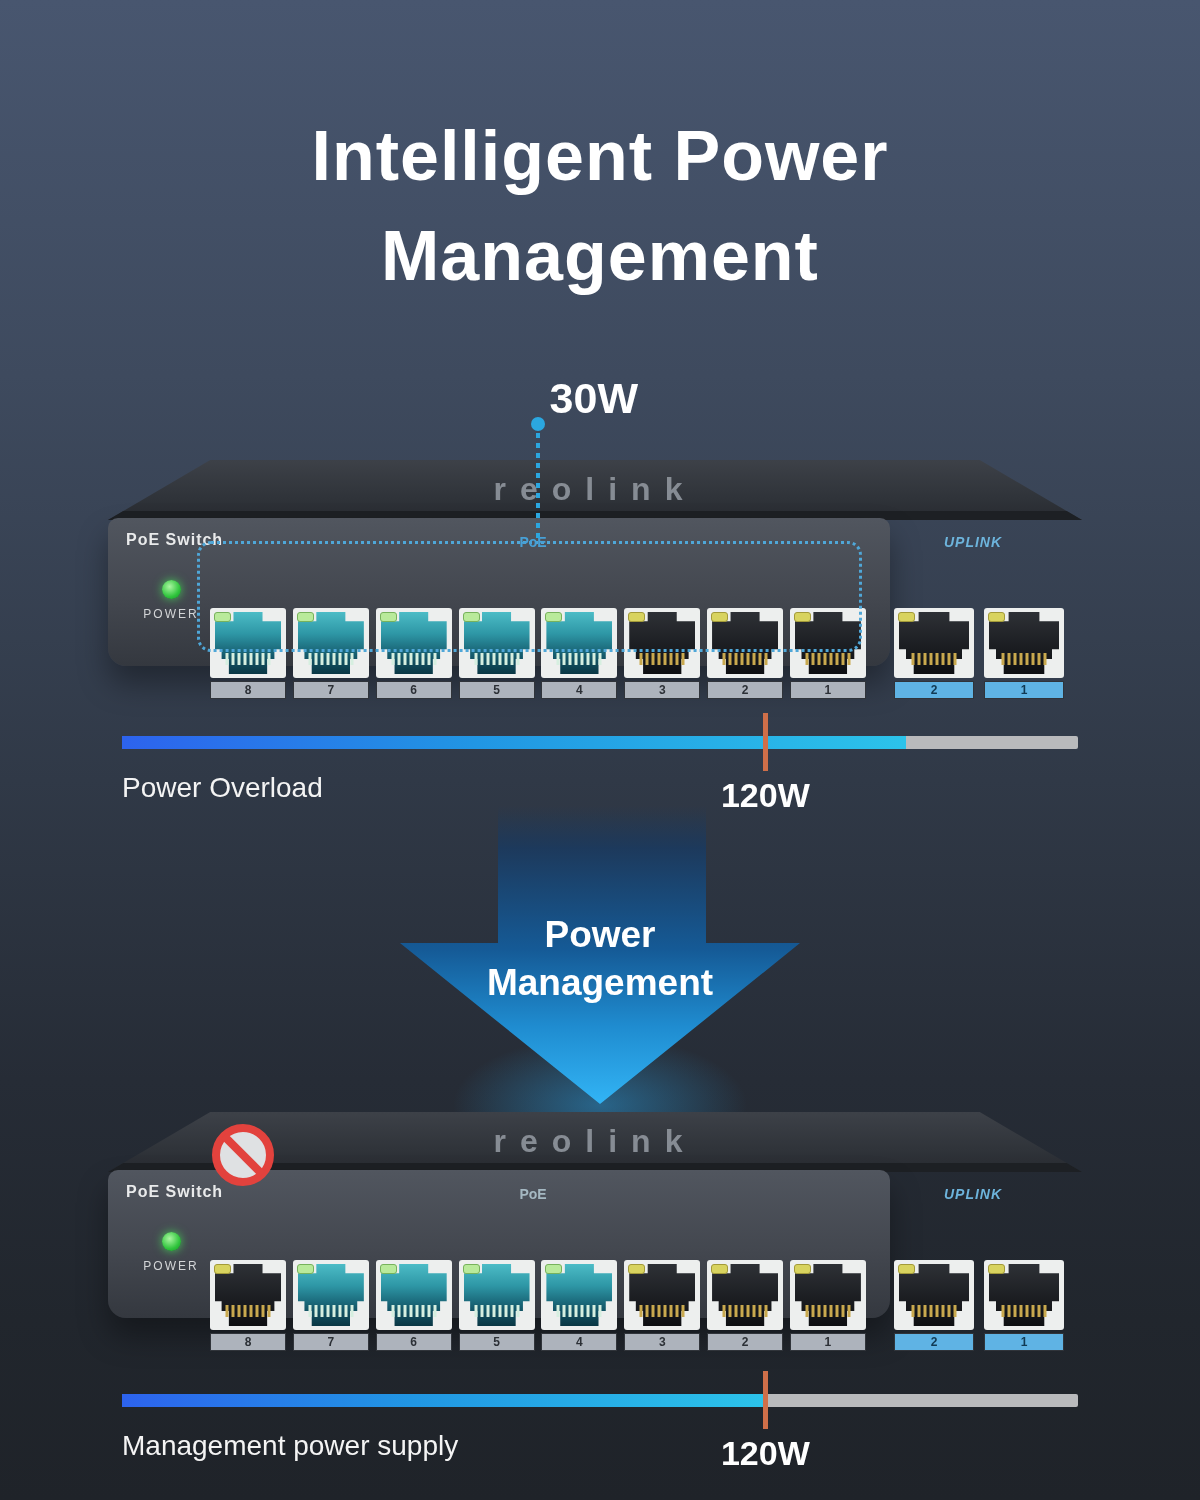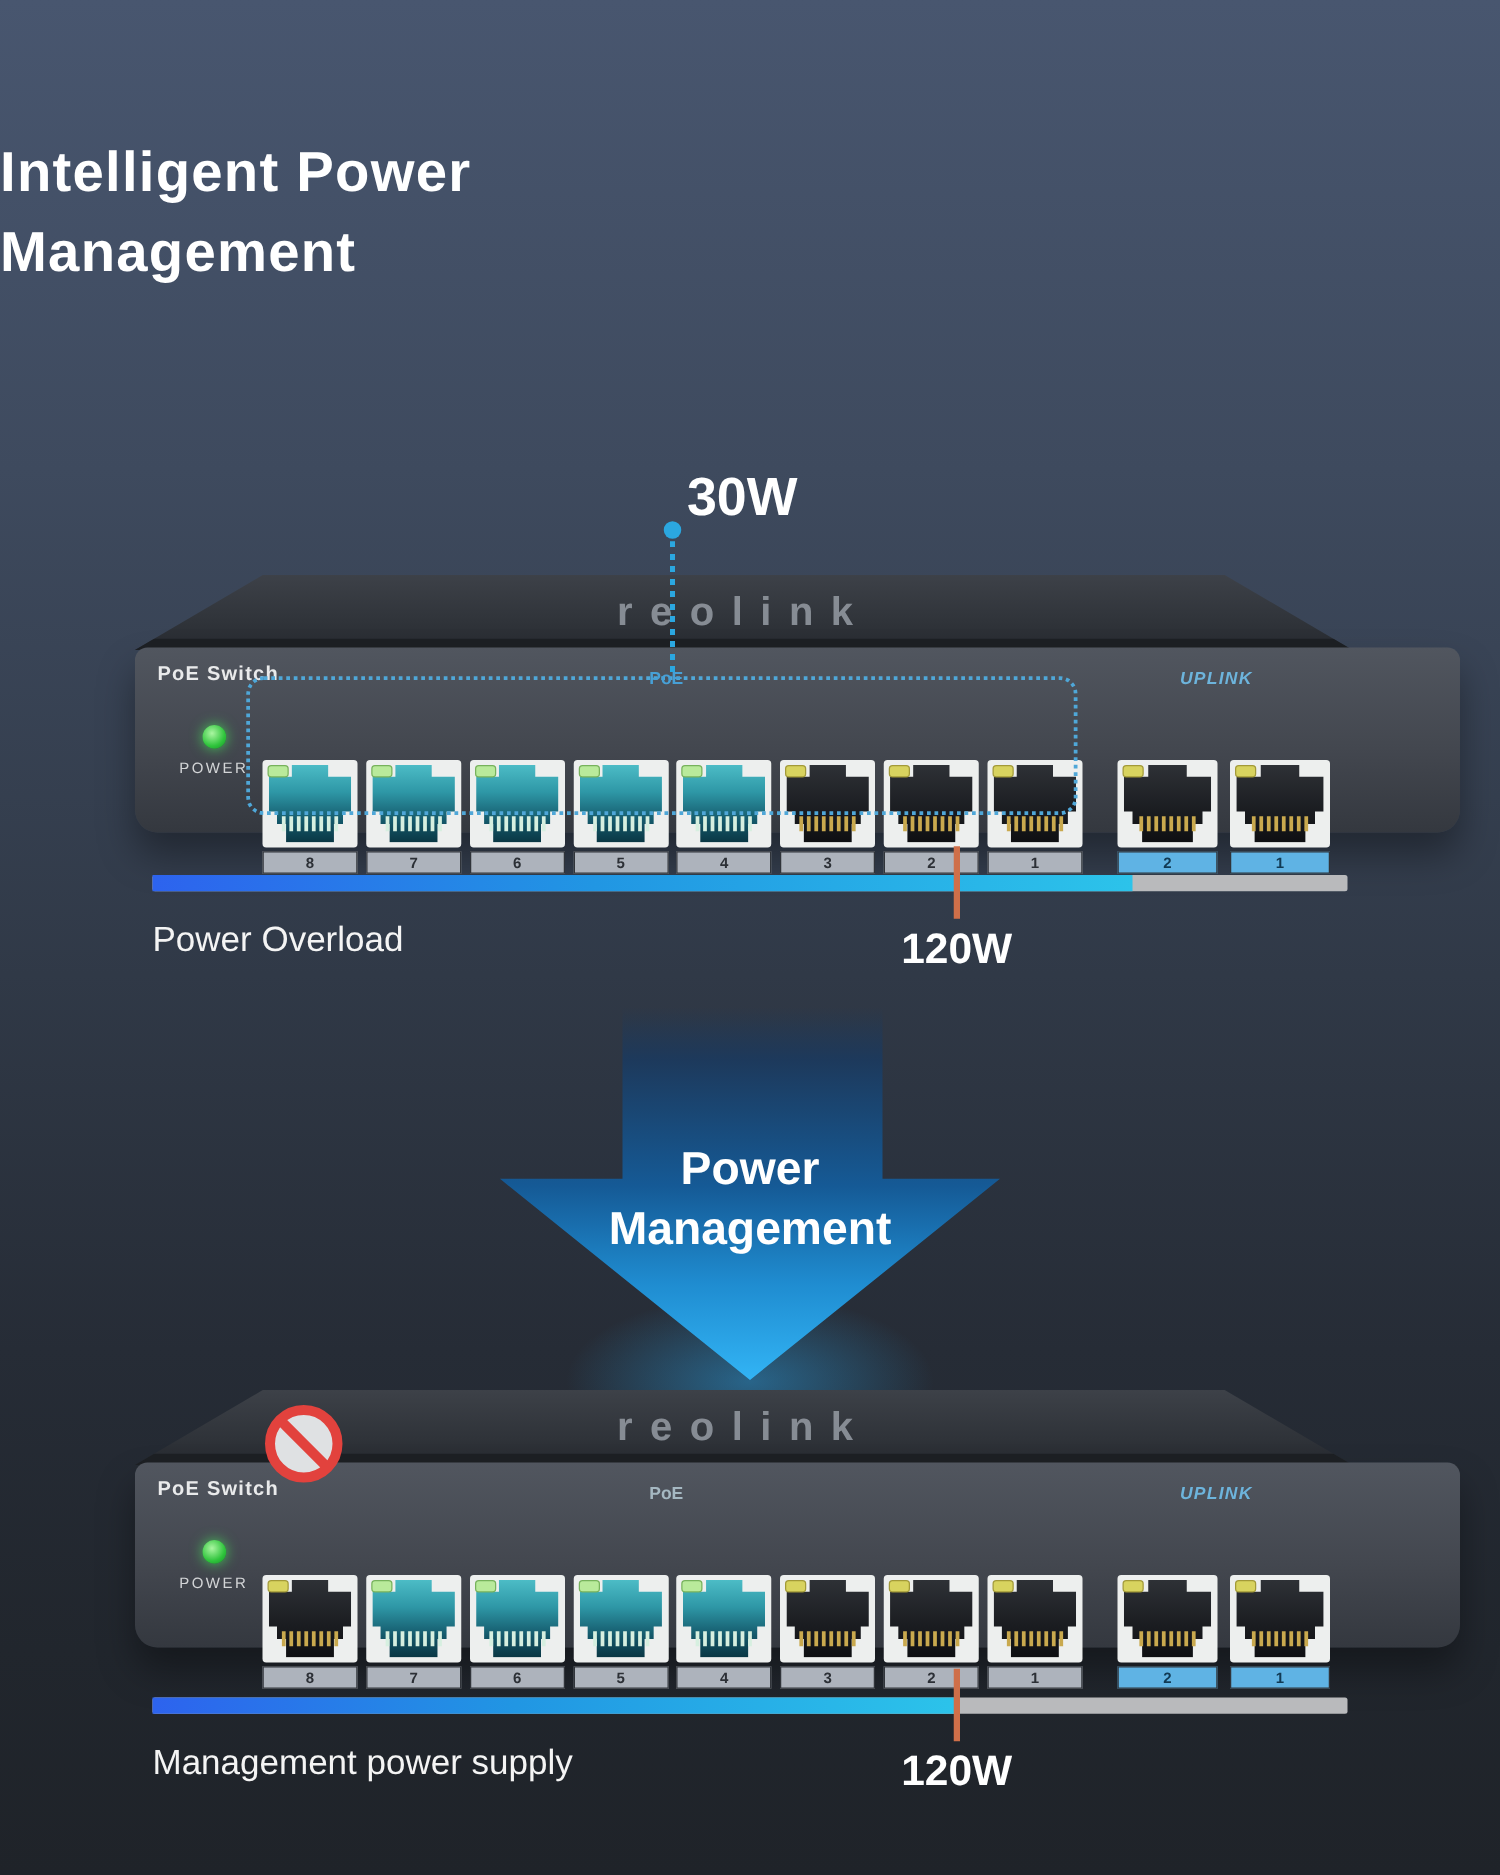--- a/index.html
+++ b/index.html
@@ -3,40 +3,40 @@
 <meta charset="utf-8">
 <style>
   * { margin:0; padding:0; box-sizing:border-box; }
   html,body { background:#20252c; }
   .page {
     position:relative; width:1200px; height:1500px; overflow:hidden;
     font-family:"Liberation Sans", sans-serif;
     background:linear-gradient(180deg,#48566f 0%,#3e4a5e 25%,#303947 52%,#262c36 72%,#21262d 88%,#1f2329 100%);
   }
   
-  .title { position:absolute; top:106px; left:0; right:0; text-align:left;
-           color:#ffffff; font-size:45px; font-weight:800; line-height:1.43; letter-spacing:1px; }
+  .title { position:absolute; top:106px; left:0; right:0; text-align:center;
+           color:#ffffff; font-size:70px; font-weight:800; line-height:1.43; letter-spacing:1px; }
   
   .callout-label { position:absolute; top:374px; left:438px; width:200px; text-align:right;
                    font-size:43px; font-weight:800; color:#fff; z-index:6; }
   .callout-dot { position:absolute; left:531px; top:417px; width:14px; height:14px; border-radius:50%;
                  background:#2ba7e0; z-index:6; }
   .callout-line { position:absolute; left:536px; top:433px; width:4px; height:110px; z-index:6;
                   background:repeating-linear-gradient(180deg,#2ba7e0 0 5px,transparent 5px 10px); }
   
   .switch { position:absolute; left:100px; width:990px; height:210px; z-index:2; }
   .switch-1 { top:460px; }
   .switch-2 { top:1112px; }
   .lid { position:absolute; left:8px; top:0; width:974px; height:60px;
          clip-path:polygon(10.5% 0,89.5% 0,100% 100%,0 100%);
          background:linear-gradient(180deg,#3d4148 0%,#2f3339 65%,#272a30 100%); }
   .lid::after { content:""; position:absolute; left:0; right:0; bottom:0; height:9px; background:#1d2024; }
   .brand { position:absolute; top:11px; left:0; right:0; text-align:center;
            font-size:32px; font-weight:700; letter-spacing:14px; color:#90969e; opacity:.9; }
-  .face { position:absolute; left:8px; top:58px; width:1060px; height:148px;
+  .face { position:absolute; left:8px; top:58px; width:782px; height:148px;
           border-radius:10px 10px 18px 18px;
           background:linear-gradient(180deg,#51565f 0%,#43474f 55%,#34383f 100%);
           box-shadow:0 18px 30px rgba(0,0,0,.35); }
   .panel-label { position:absolute; left:18px; top:13px; font-size:16px; font-weight:700;
                  color:#e9eaeb; letter-spacing:1px; }
   .power-led { position:absolute; left:54px; top:62px; width:19px; height:19px; border-radius:50%;
                background:radial-gradient(circle at 40% 35%,#aaf6a1,#2fc43c 60%,#148c27);
                box-shadow:0 0 10px rgba(70,230,90,.8); }
   .power-label { position:absolute; left:24px; top:89px; width:78px; text-align:center;
                  font-size:12px; letter-spacing:2px; color:#d3d5d7; }
@@ -66,21 +66,21 @@
   .port.active .led { background:#b9ea9b; border:1px solid #77b25c; }
   .port.inactive .led { background:#d8d35f; border:1px solid #a39a39; }
   .num { height:18px; margin-top:3px; background:#adb3bc; border:1px solid #30343a;
          font-size:12px; font-weight:700; color:#2c3036; text-align:center; line-height:16px; }
   .uplink-row .num { background:#5fb3e4; color:#113a54; }
   .prohibit-badge { position:absolute; left:112px; top:12px; width:62px; height:62px;
                     border:8px solid #e2423d; border-radius:50%; background:#dfe1e3; z-index:7; }
   .prohibit-badge::after { content:""; position:absolute; left:-4px; top:19px; width:54px; height:8px;
                            background:#e2423d; transform:rotate(45deg); }
   
-  .power-bar { position:absolute; left:122px; width:956px; height:90px; z-index:2; }
+  .power-bar { position:absolute; left:122px; width:956px; height:90px; z-index:2;margin-top:36px; }
   .bar-1 { top:700px; } .bar-2 { top:1358px; }
   .track { position:relative; height:13px; background:#b9babc; border-radius:2px; }
   .fill { position:absolute; left:0; top:0; bottom:0;
           background:linear-gradient(90deg,#2d63ee 0%,#2196e3 45%,#2cc3ea 100%); }
   .marker { position:absolute; top:-23px; height:58px; width:5px; background:#cf6f49; }
   .bar-label { position:absolute; left:0; top:36px; font-size:28px; color:#f4f4f4; }
   .marker-label { position:absolute; top:40px; transform:translateX(-50%);
                   font-size:34px; font-weight:700; color:#ffffff; }
   
   .arrow-glow { position:absolute; left:440px; top:1030px; width:320px; height:150px; z-index:1;

